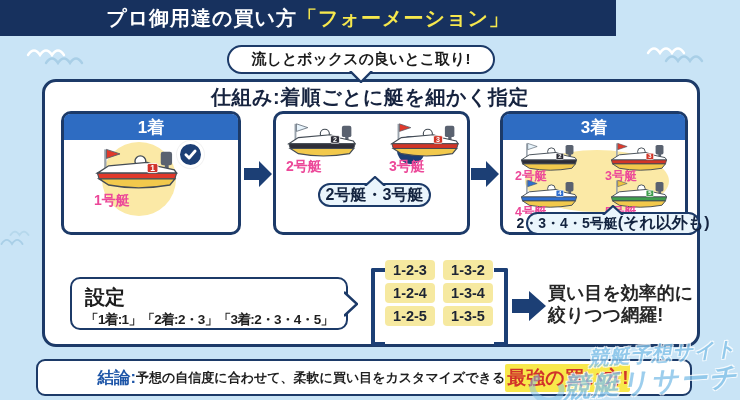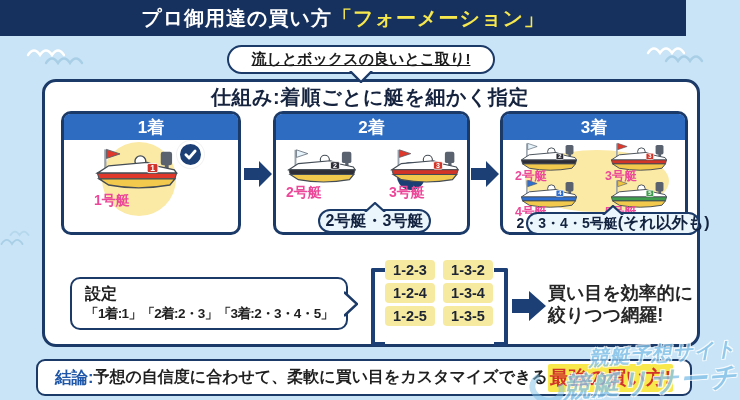--- a/index.html
+++ b/index.html
@@ -7,31 +7,31 @@
     --accent-yellow:#f7e84d; --bg-blue:#c9e4f6; --pill-blue:#eaf5fc;
     --chip-yellow:#f6e9a0; --circle-yellow:#fbe9a6; --arrow-navy:#1c3f75;
     --red:#d1332a; --highlight-yellow:#f8e84b; --conclusion-blue:#1e56a8;
     --boat-bottom-yellow:#f2c94c; --watermark-blue:#85c3e9;
   }
   *{margin:0;padding:0;box-sizing:border-box;}
   body{font-family:"Liberation Sans","DejaVu Sans",sans-serif;}
   #stage{position:relative;width:740px;height:400px;background:var(--bg-blue);overflow:hidden;}
 
   
-  .header-bar{position:absolute;left:0;top:0;width:686px;height:36px;background:var(--header-navy);
+  .header-bar{position:absolute;left:0;top:0;width:616px;height:36px;background:var(--header-navy);
     display:flex;align-items:center;justify-content:center;}
   .header-bar .t{font-size:20px;font-weight:bold;color:#fff;letter-spacing:1px;}
   .header-bar .accent{color:var(--accent-yellow);}
 
   .wave{position:absolute;}
 
   
   .bubble{position:absolute;left:227px;top:45px;width:268px;height:29px;background:#fff;
     border:2.5px solid var(--border-navy);border-radius:16px;display:flex;align-items:center;
-    justify-content:center;font-size:15px;font-weight:bold;color:#1a1a1a;z-index:6;text-decoration:underline;}
+    justify-content:center;font-size:15px;font-weight:bold;color:#1a1a1a;z-index:6;}
   .bubble-tail{position:absolute;left:50%;bottom:-11px;transform:translateX(-50%);}
 
   
   .main-box{position:absolute;left:42px;top:79px;width:658px;height:268px;background:#fff;
     border:3px solid var(--border-navy);border-radius:14px;}
   .mech-title{position:absolute;left:0;top:84px;width:740px;text-align:center;
     font-size:20px;font-weight:bold;color:#16233f;letter-spacing:0.5px;}
 
   
   .panel{position:absolute;top:111px;height:124px;background:#fff;border:3px solid var(--border-navy);
@@ -53,41 +53,41 @@
     color:#fff;font-size:11.5px;font-weight:bold;display:flex;align-items:center;justify-content:center;}
   .arrow{position:absolute;}
 
   
   .divider{position:absolute;left:78px;top:244px;width:586px;height:18px;display:flex;align-items:center;gap:12px;}
   .divider .line{flex:1;height:2px;background:#9db8d2;}
   .divider .dt{font-size:17px;font-weight:bold;color:#16233f;white-space:nowrap;}
 
   .settings-box{position:absolute;left:70px;top:277px;width:278px;height:53px;background:#fff;
     border:2.5px solid var(--border-navy);border-radius:10px;padding:5px 10px 0 13px;}
-  .settings-label{font-size:16px;font-weight:bold;color:#1e1e1e;}
+  .settings-label{font-size:20px;font-weight:bold;color:#1e1e1e;}
   .settings-value{font-size:13.5px;font-weight:bold;color:#1e1e1e;letter-spacing:-0.6px;white-space:nowrap;}
   .settings-tail{position:absolute;right:-12px;top:50%;transform:translateY(-50%);}
 
   .bracket{position:absolute;top:268px;width:14px;height:78px;border:4.5px solid var(--arrow-navy);}
   .bracket.l{left:371px;border-right:none;border-radius:2px 0 0 2px;}
   .bracket.r{left:494px;border-left:none;border-radius:0 2px 2px 0;}
   .chips{position:absolute;left:385px;top:260px;display:grid;grid-template-columns:50px 50px;
     grid-auto-rows:20px;gap:3px 8px;}
   .chip{background:var(--chip-yellow);border-radius:4px;text-align:center;line-height:20px;
     font-size:14.5px;font-weight:bold;color:#1d2433;}
 
   .result-text{position:absolute;left:548px;top:283px;font-size:18px;font-weight:bold;
     color:#262626;line-height:1.22;}
 
   
   .conclusion-bar{position:absolute;left:36px;top:359px;width:656px;height:37px;background:#fff;
     border:2.5px solid var(--border-navy);border-radius:9px;display:flex;align-items:center;
     justify-content:center;white-space:nowrap;z-index:4;}
   .conclusion-bar .c-pre{color:var(--conclusion-blue);font-size:16.5px;font-weight:bold;}
-  .conclusion-bar .c-body{color:#1f1f1f;font-size:16px;font-weight:bold;}
+  .conclusion-bar .c-body{color:#1f1f1f;font-size:13px;font-weight:bold;}
   .conclusion-bar .c-hl{color:var(--red);background:var(--highlight-yellow);font-size:19px;
     font-weight:bold;padding:1px 2px;border-radius:2px;}
 
   
   .watermark{position:absolute;right:2px;bottom:0;z-index:9;text-align:right;transform:rotate(-4deg);
     pointer-events:none;opacity:.8;}
   .watermark .w1{font-size:20px;font-weight:bold;font-style:italic;color:var(--watermark-blue);
     text-shadow:1px 1px 0 #fff,-1px -1px 0 #fff,1px -1px 0 #fff,-1px 1px 0 #fff;letter-spacing:1px;}
   .watermark .w2{font-size:27px;font-weight:bold;font-style:italic;color:var(--watermark-blue);
     text-shadow:1px 1px 0 #fff,-1px -1px 0 #fff,1px -1px 0 #fff,-1px 1px 0 #fff;letter-spacing:2px;margin-top:-4px;}
@@ -162,21 +162,20 @@
     </div>
   </div>
 
   <div class="arrow" style="left:244px;top:161px;">
     <svg width="28" height="26" viewBox="0 0 28 26">
         <polygon points="0,7 15,7 15,0 28,13 15,26 15,19 0,19" style="fill:var(--arrow-navy,#1c3f75)"></polygon>
       </svg>
   </div>
 
   <div class="panel" style="left:273px;width:197px;">
-    <div class="panel-head">2着</div>
     <div class="panel-body">
       <div class="boat" style="left: 10px; top: 7px; width: 72px; --flag: #e8f4fc; --stripe: #2e2e38; --badge: #2e2e38;">
   <svg viewBox="0 0 76 42" xmlns="http://www.w3.org/2000/svg">
     <rect x="9" y="3" width="2" height="17" fill="#9aa3ad"></rect>
     <polygon points="11,3 23,7 11,11" style="fill:var(--flag)" stroke="#55606b" stroke-width="0.8"></polygon>
     <rect x="59" y="5" width="10" height="12" rx="2" fill="#5a6270"></rect>
     <rect x="62.5" y="15" width="3.5" height="9" fill="#5a6270"></rect>
     <circle cx="41" cy="13.5" r="4.8" fill="#ffffff" stroke="#444c55" stroke-width="1.2"></circle>
     <path d="M3,24 L13,17.5 L47,14.5 L57,18 L71,21 L73,24 Z" fill="#ffffff" stroke="#444c55" stroke-width="1.2"></path>
     <path d="M3,24 L73,24 L71.5,29 L4.5,29 Z" style="fill:var(--stripe)" stroke="#444c55" stroke-width="1"></path>

